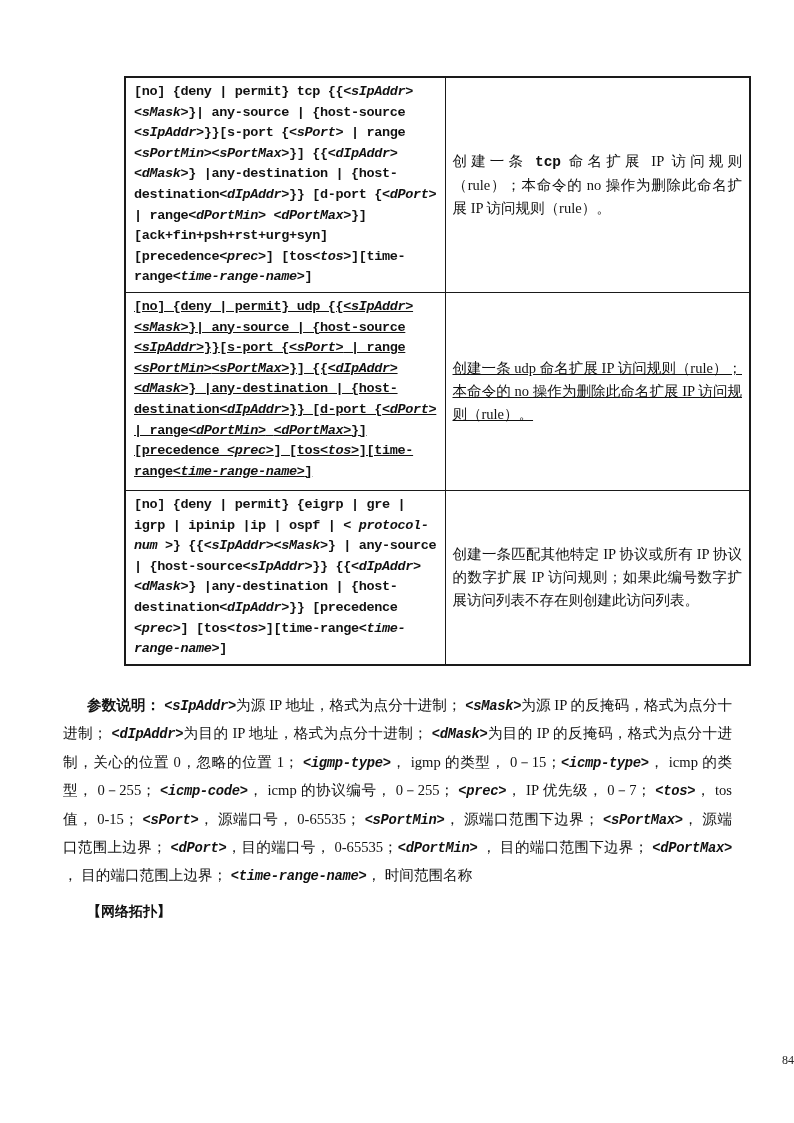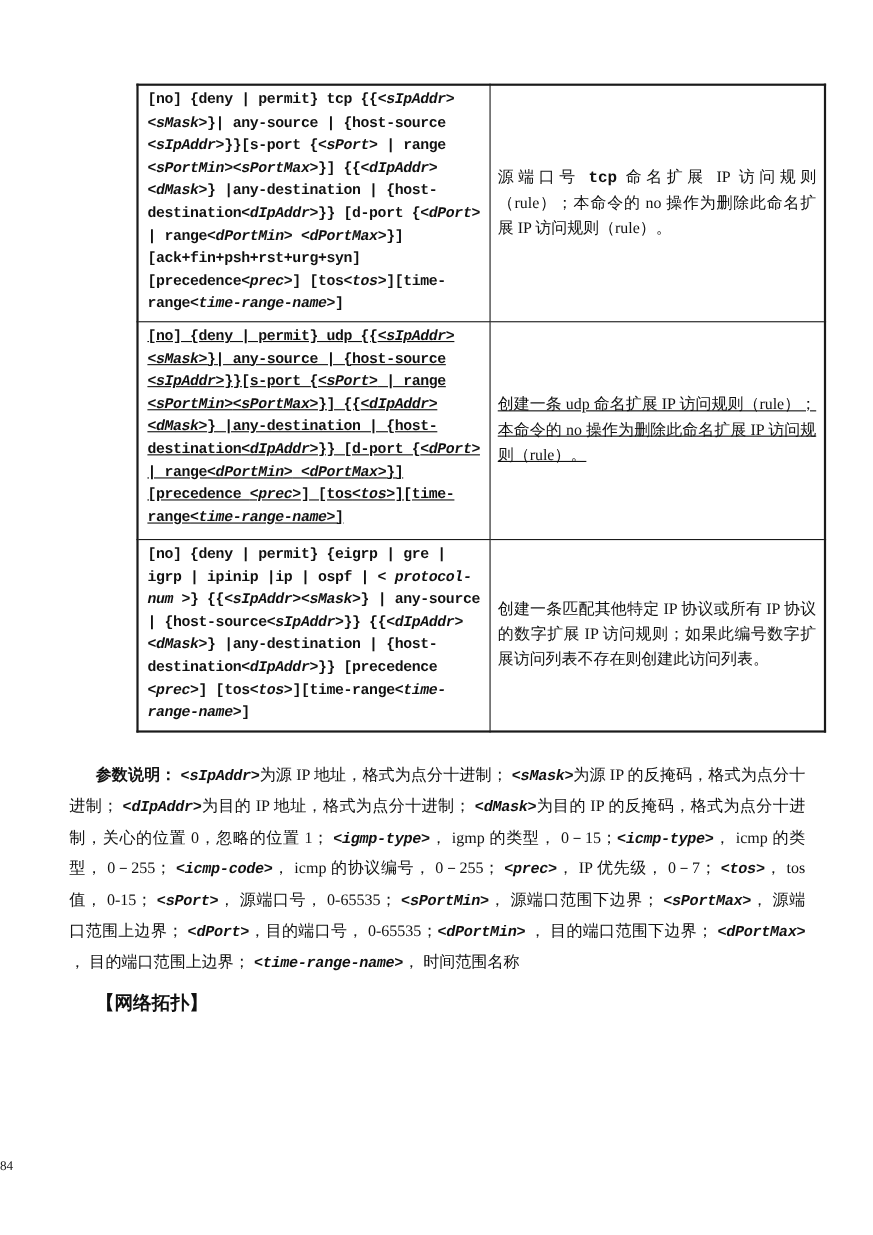--- a/index.html
+++ b/index.html
@@ -45,28 +45,28 @@
     margin:0;
     font-size:14.6px; line-height:27.4px;
     text-align:justify; text-indent:24px;
   }
   .params .seg-code, .params .seg-var { font-size:13.8px; letter-spacing:-0.3px; }
 
   
   .section-heading {
     position:absolute; top:898px; left:63px; width:669px;
     margin:0;
-    font-size:17px; font-weight:bold; line-height:27px;
+    font-size:14px; font-weight:bold; line-height:27px;
     text-indent:24px;
   }
 
   
   .page-number {
     position:absolute; top:1053px; left:0; width:794px;
-    text-align:left; font-size:12px; color:#222222;
+    text-align:right; font-size:12px; color:#222222;
   }
 
   
   .seg-code { font-family:"Liberation Mono","DejaVu Sans Mono",monospace; font-weight:bold; }
   .seg-var  { font-family:"Liberation Mono","DejaVu Sans Mono",monospace; font-weight:bold; font-style:italic; }
   .seg-cn   { }
   .seg-cnbold { font-weight:bold; }
 </style>
 </head>
 <body>
@@ -74,21 +74,21 @@
 <div class="page">
 
   <table class="cmd-table">
     <colgroup>
       <col style="width:320px">
       <col style="width:305px">
     </colgroup>
     <tbody>
       <tr class="r1">
         <td class="syntax"><span class="seg-code">[no] {deny | permit} tcp {{</span><span class="seg-var">&lt;sIpAddr&gt;</span><span class="seg-code"> </span><span class="seg-var">&lt;sMask&gt;</span><span class="seg-code">}| any-source | {host-source </span><span class="seg-var">&lt;sIpAddr&gt;</span><span class="seg-code">}}[s-port {</span><span class="seg-var">&lt;sPort&gt;</span><span class="seg-code"> | range </span><span class="seg-var">&lt;sPortMin&gt;</span><span class="seg-var">&lt;sPortMax&gt;</span><span class="seg-code">}] {{</span><span class="seg-var">&lt;dIpAddr&gt;</span><span class="seg-code"> </span><span class="seg-var">&lt;dMask&gt;</span><span class="seg-code">} |any-destination | {host-destination</span><span class="seg-var">&lt;dIpAddr&gt;</span><span class="seg-code">}} [d-port {</span><span class="seg-var">&lt;dPort&gt;</span><span class="seg-code"> | range</span><span class="seg-var">&lt;dPortMin&gt;</span><span class="seg-code"> </span><span class="seg-var">&lt;dPortMax&gt;</span><span class="seg-code">}][ack+fin+psh+rst+urg+syn] [precedence</span><span class="seg-var">&lt;prec&gt;</span><span class="seg-code">] [tos</span><span class="seg-var">&lt;tos&gt;</span><span class="seg-code">][time-range</span><span class="seg-var">&lt;time-range-name&gt;</span><span class="seg-code">]</span></td>
-        <td class="desc"><span class="seg-cn">源端口号 </span><span class="seg-code">tcp</span><span class="seg-cn"> 命名扩展 IP 访问规则（rule）；本命令的 no 操作为删除此命名扩展 IP 访问规则（rule）。</span></td>
+        <td class="desc"><span class="seg-cn">创建一条 </span><span class="seg-code">tcp</span><span class="seg-cn"> 命名扩展 IP 访问规则（rule）；本命令的 no 操作为删除此命名扩展 IP 访问规则（rule）。</span></td>
       </tr>
       <tr class="r2">
         <td class="syntax"><span class="seg-code">[no] {deny | permit} udp {{</span><span class="seg-var">&lt;sIpAddr&gt;</span><span class="seg-code"> </span><span class="seg-var">&lt;sMask&gt;</span><span class="seg-code">}| any-source | {host-source </span><span class="seg-var">&lt;sIpAddr&gt;</span><span class="seg-code">}}[s-port {</span><span class="seg-var">&lt;sPort&gt;</span><span class="seg-code"> | range </span><span class="seg-var">&lt;sPortMin&gt;</span><span class="seg-var">&lt;sPortMax&gt;</span><span class="seg-code">}] {{</span><span class="seg-var">&lt;dIpAddr&gt;</span><span class="seg-code"> </span><span class="seg-var">&lt;dMask&gt;</span><span class="seg-code">} |any-destination | {host-destination</span><span class="seg-var">&lt;dIpAddr&gt;</span><span class="seg-code">}} [d-port {</span><span class="seg-var">&lt;dPort&gt;</span><span class="seg-code"> | range</span><span class="seg-var">&lt;dPortMin&gt;</span><span class="seg-code"> </span><span class="seg-var">&lt;dPortMax&gt;</span><span class="seg-code">}] [precedence </span><span class="seg-var">&lt;prec&gt;</span><span class="seg-code">] [tos</span><span class="seg-var">&lt;tos&gt;</span><span class="seg-code">][time-range</span><span class="seg-var">&lt;time-range-name&gt;</span><span class="seg-code">]</span></td>
         <td class="desc"><span class="seg-cn">创建一条 udp 命名扩展 IP 访问规则（rule）；本命令的 no 操作为删除此命名扩展 IP 访问规则（rule）。</span></td>
       </tr>
       <tr class="r3">
         <td class="syntax"><span class="seg-code">[no] {deny | permit} {eigrp | gre | igrp | ipinip |ip | ospf | &lt; </span><span class="seg-var">protocol-num</span><span class="seg-code"> &gt;} {{</span><span class="seg-var">&lt;sIpAddr&gt;</span><span class="seg-var">&lt;sMask&gt;</span><span class="seg-code">} | any-source | {host-source</span><span class="seg-var">&lt;sIpAddr&gt;</span><span class="seg-code">}} {{</span><span class="seg-var">&lt;dIpAddr&gt;</span><span class="seg-code"> </span><span class="seg-var">&lt;dMask&gt;</span><span class="seg-code">} |any-destination | {host-destination</span><span class="seg-var">&lt;dIpAddr&gt;</span><span class="seg-code">}} [precedence </span><span class="seg-var">&lt;prec&gt;</span><span class="seg-code">] [tos</span><span class="seg-var">&lt;tos&gt;</span><span class="seg-code">][time-range</span><span class="seg-var">&lt;time-range-name&gt;</span><span class="seg-code">]</span></td>
         <td class="desc"><span class="seg-cn">创建一条匹配其他特定 IP 协议或所有 IP 协议的数字扩展 IP 访问规则；如果此编号数字扩展访问列表不存在则创建此访问列表。</span></td>
       </tr>
     </tbody>

